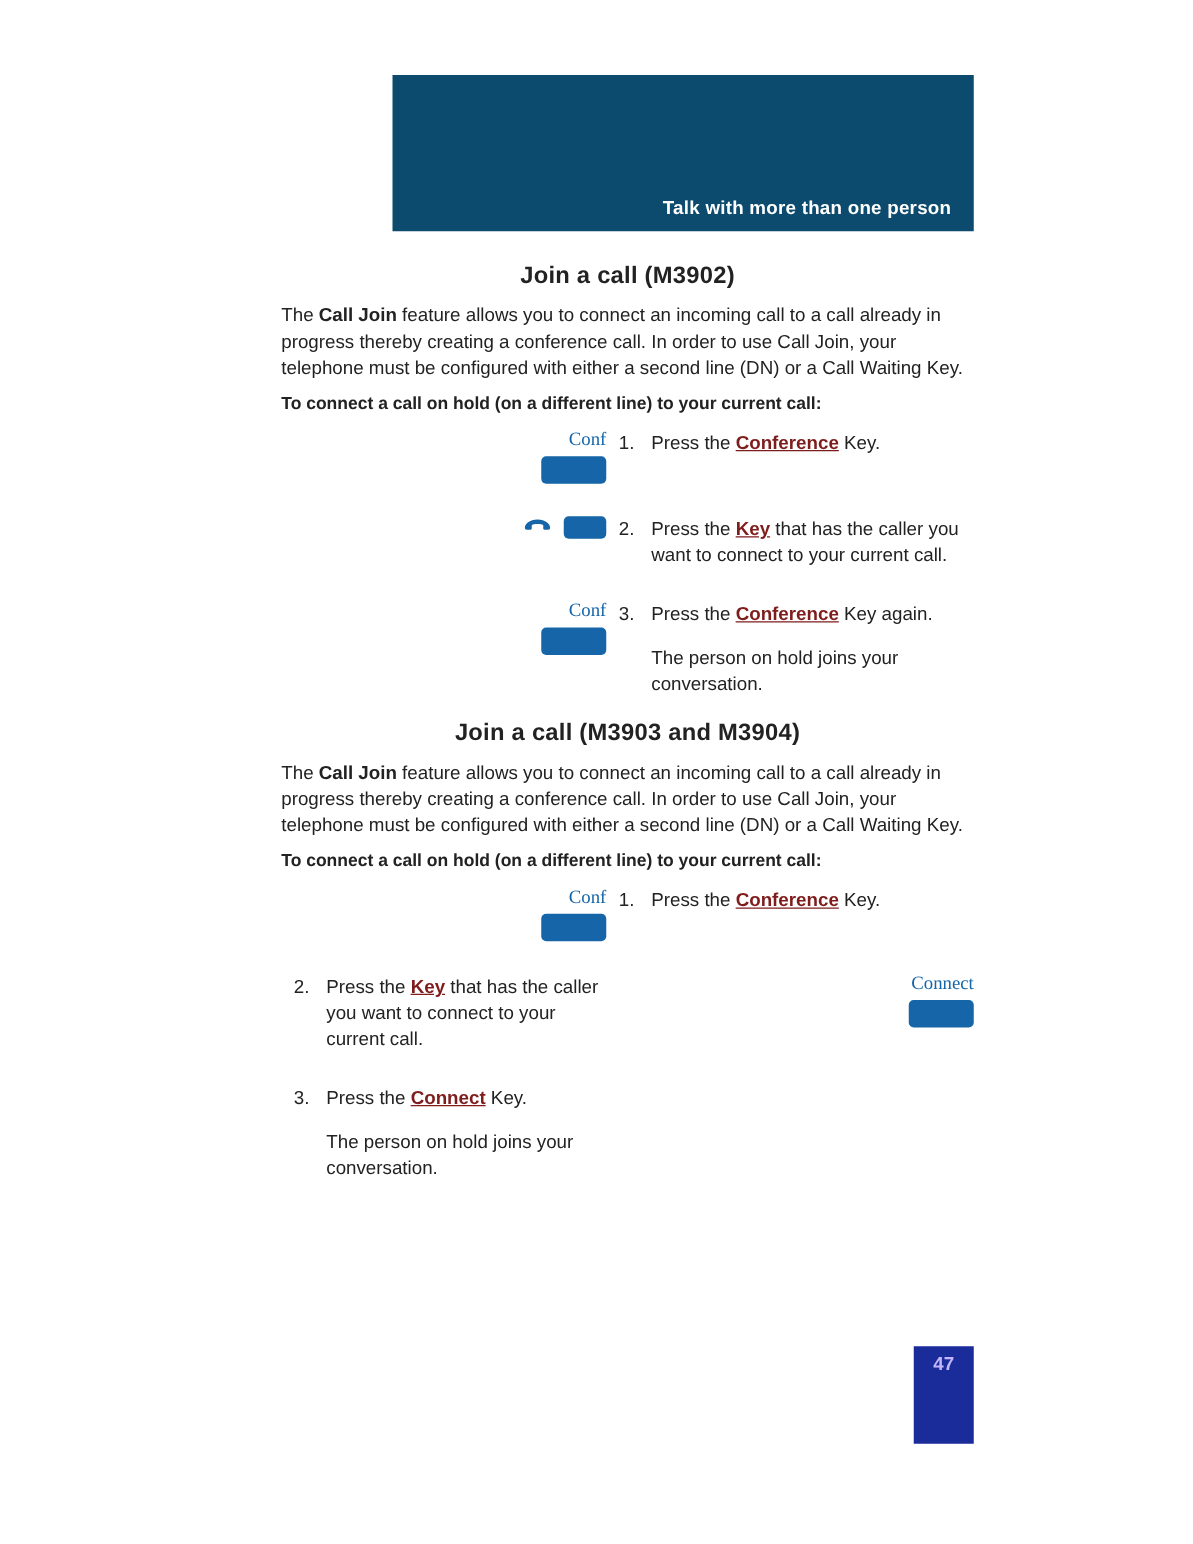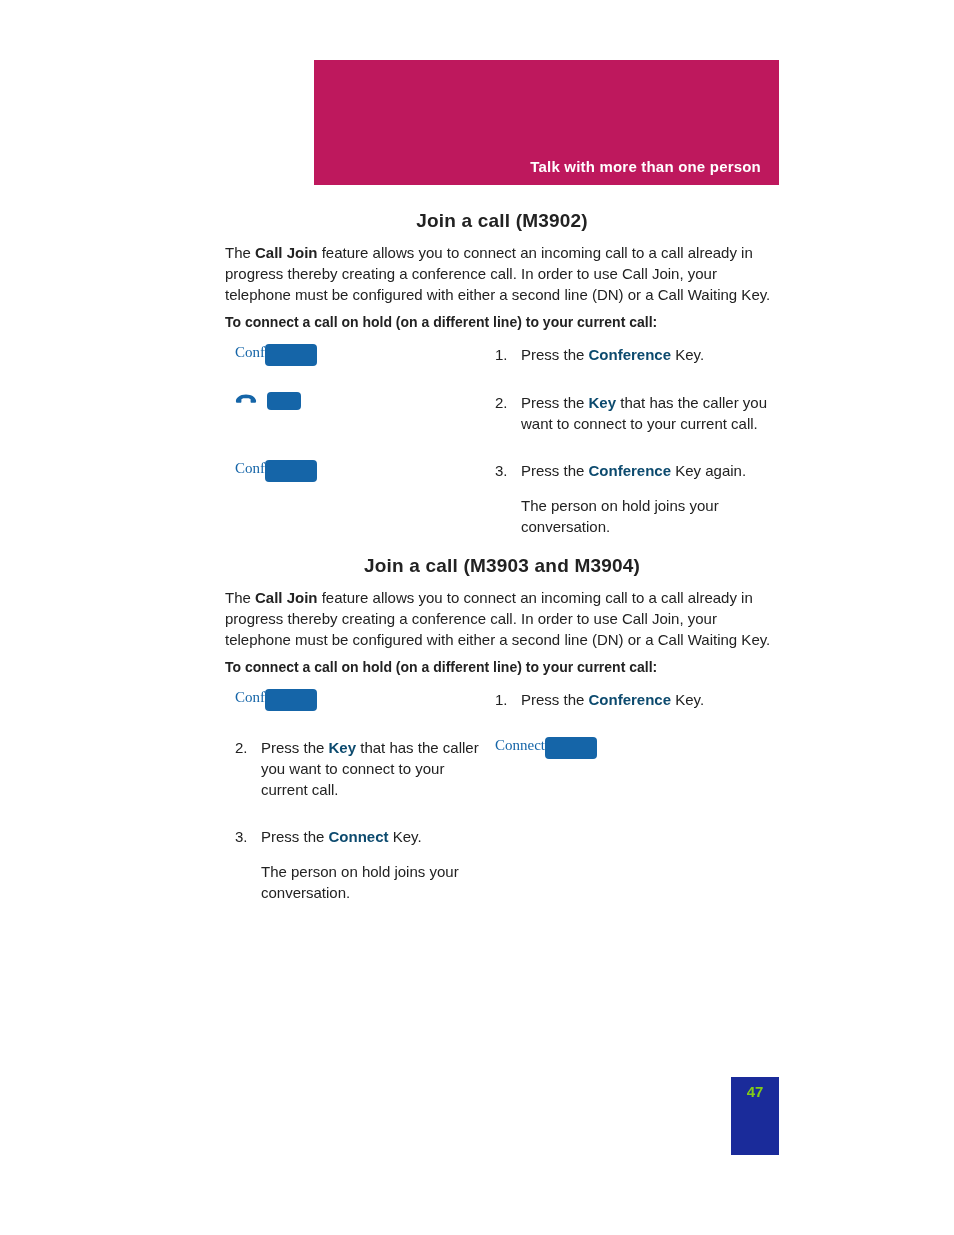--- a/index.html
+++ b/index.html
@@ -16,21 +16,21 @@
     height: 1235px;
     box-sizing: border-box;
     padding: 60px 175px 80px 225px;
   }
   .header-block {
     position: absolute;
     top: 60px;
     right: 175px;
     width: 465px;
     height: 125px;
-    background: #be185d;
+    background: #0c4a6e;
     display: flex;
     align-items: flex-end;
     justify-content: flex-end;
     padding: 10px 18px;
     box-sizing: border-box;
   }
   .header-text {
     color: #fff;
     font-size: 15px;
     font-weight: 700;
@@ -60,22 +60,22 @@
   }
   .steps-table {
     display: grid;
     grid-template-columns: 250px 1fr;
     column-gap: 10px;
     row-gap: 26px;
     margin-left: 10px;
   }
   .step-figure {
     display: flex;
-    flex-direction: row;
-    align-items: flex-start;
+    flex-direction: column;
+    align-items: flex-end;
     justify-content: flex-start;
   }
   .step-figure-row {
     display: flex;
     align-items: center;
     gap: 10px;
     justify-content: center;
   }
   .fig-label {
     font-family: "Comic Sans MS", "Segoe Script", cursive;
@@ -114,41 +114,41 @@
   }
   .step-text {
     font-size: 15px;
     line-height: 1.4;
     display: flex;
   }
   .step-num {
     min-width: 26px;
   }
   .step-body { flex: 1; }
-  .blue-key { color: #0c4a6e; font-weight: 700; }
+  .blue-key { color: #7f1d1d; font-weight: 700; text-decoration: underline; }
   .follow-text {
     font-size: 15px;
     line-height: 1.4;
     margin-top: 14px;
   }
   .page-num-block {
     position: absolute;
     right: 175px;
     bottom: 80px;
     width: 48px;
     height: 78px;
     background: #1a2b9a;
     display: flex;
     align-items: flex-start;
     justify-content: center;
     padding-top: 6px;
     box-sizing: border-box;
   }
   .page-num {
-    color: #84cc16;
+    color: #c4b5fd;
     font-weight: 700;
     font-size: 15px;
   }
 </style>
 </head>
 <body>
 
 <div class="page">
 
   <div class="header-block">

